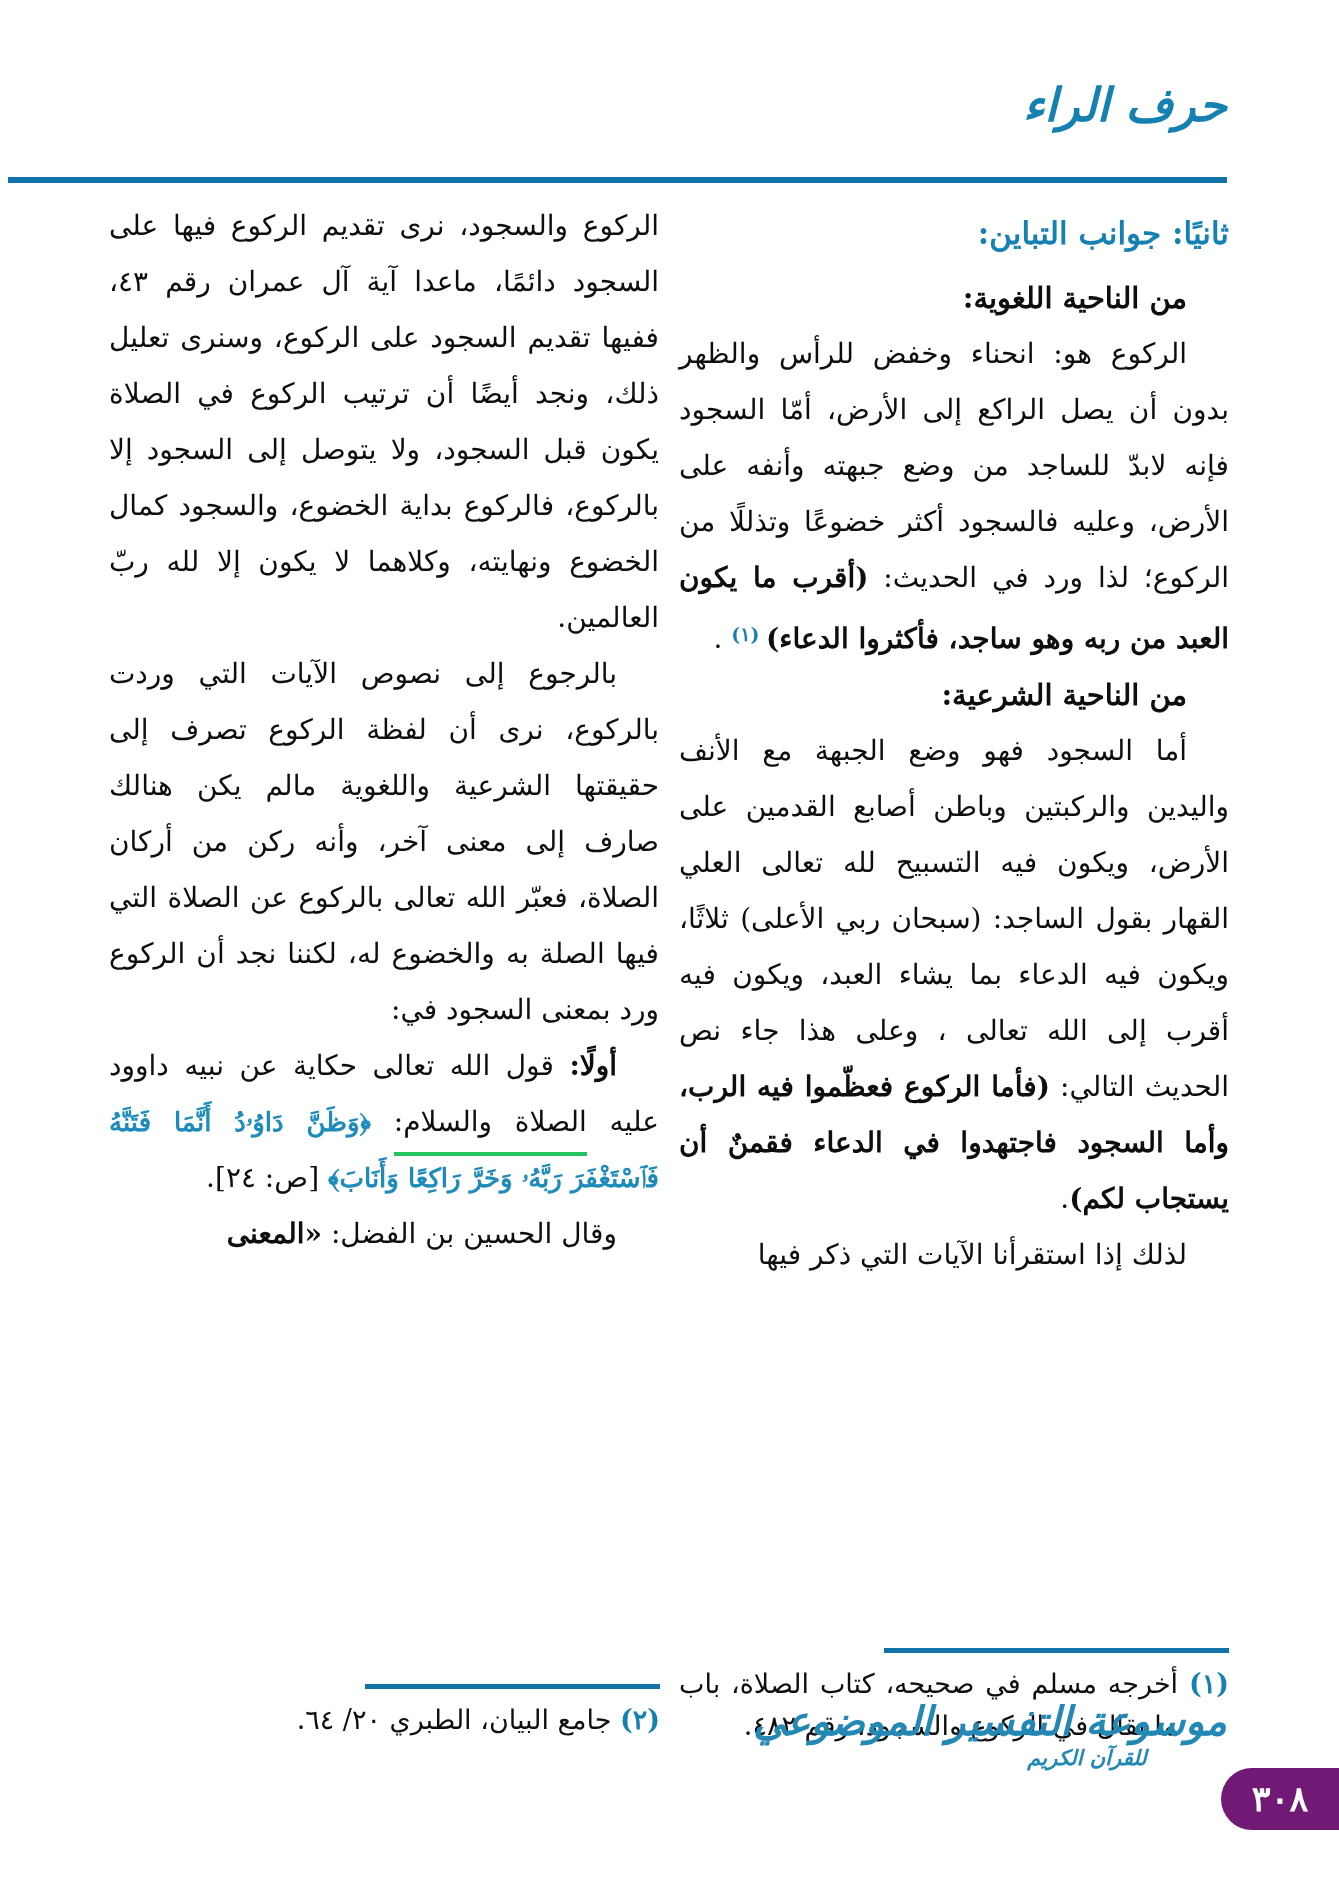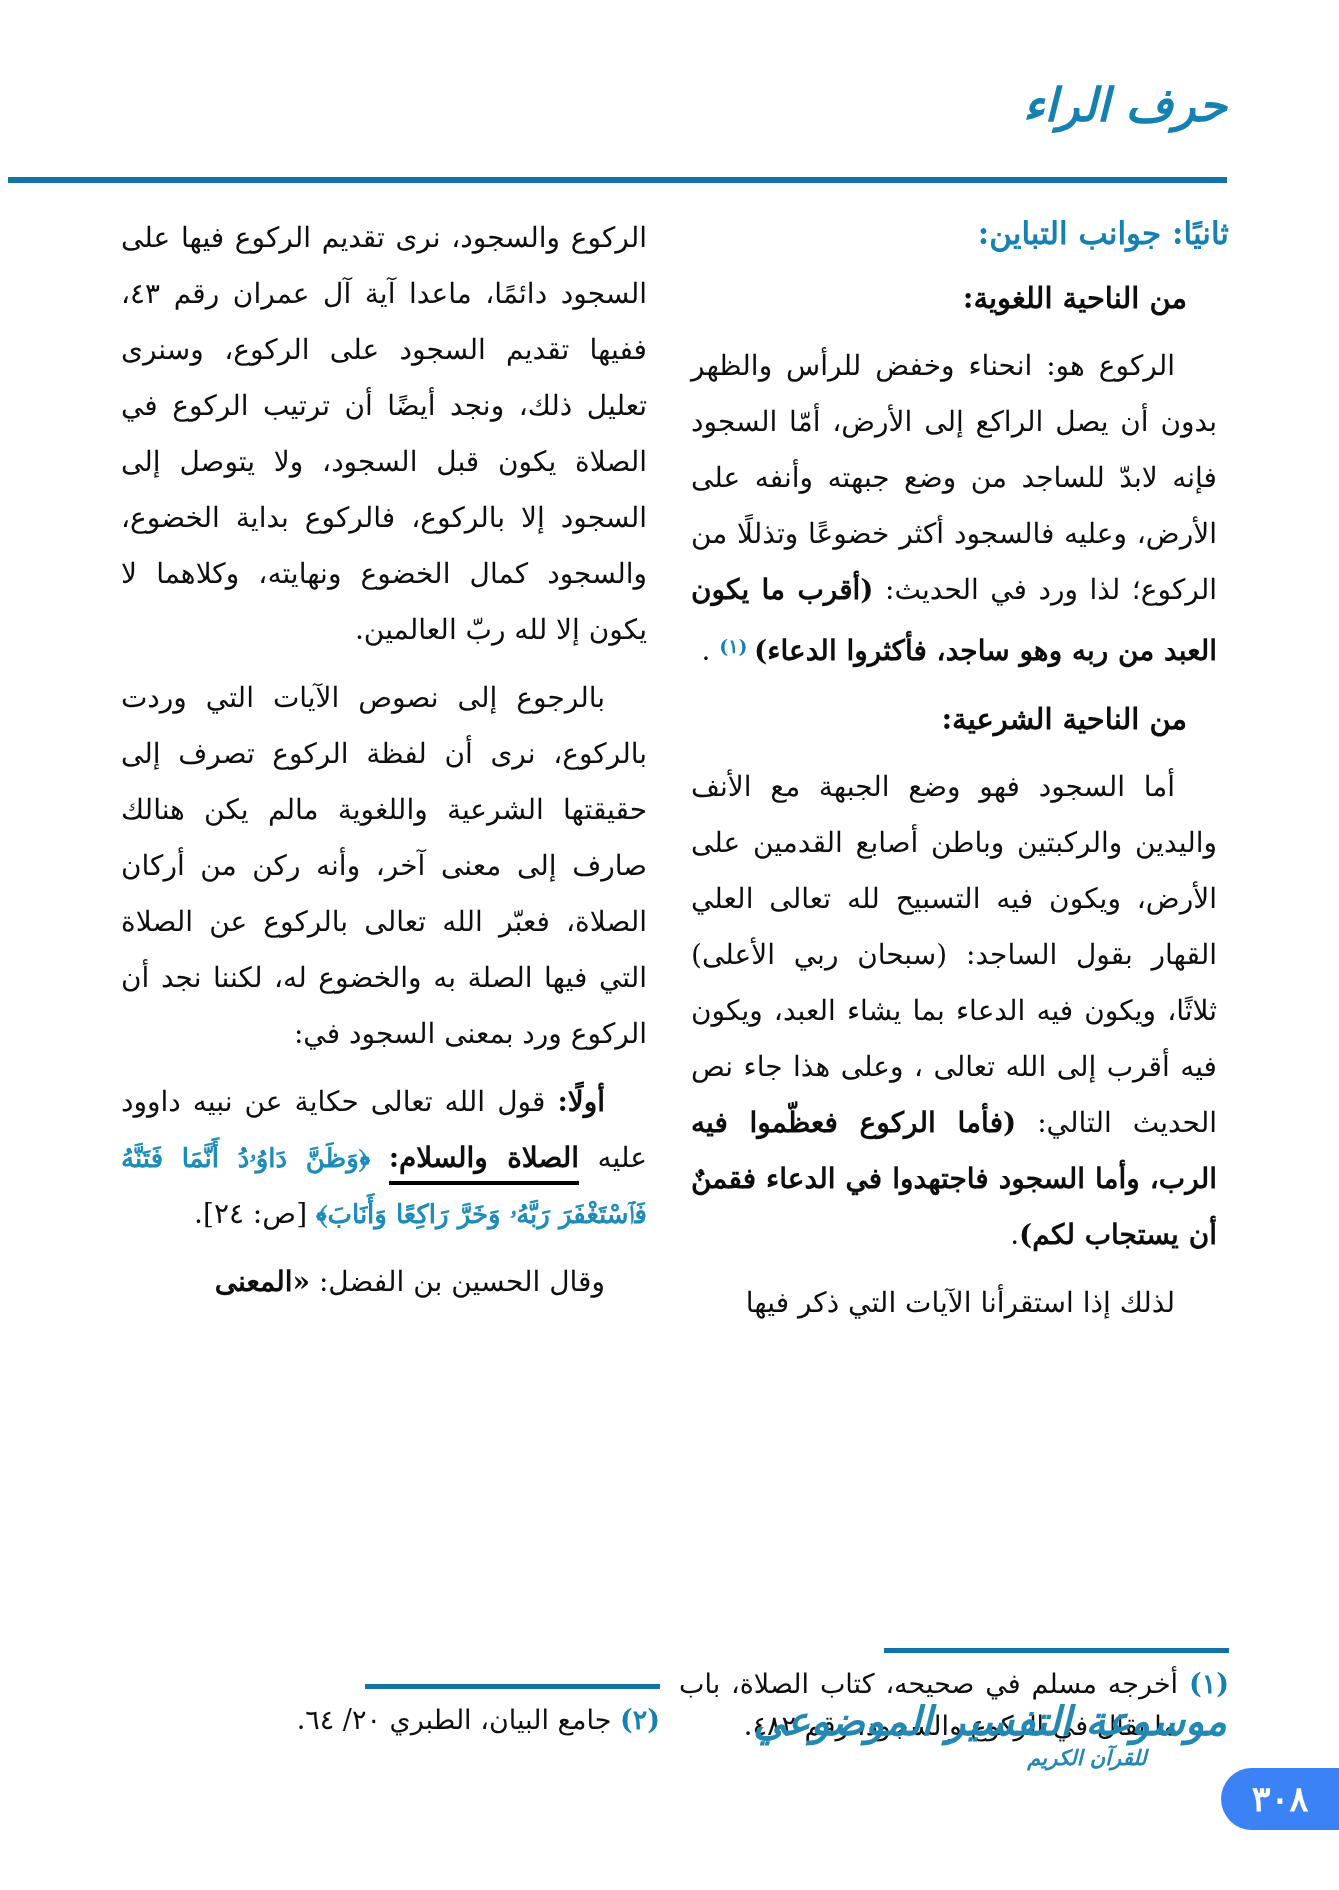--- a/index.html
+++ b/index.html
@@ -36,26 +36,26 @@
   .blue-heading{
     margin:6px 0 8px 0;
     font-size:31px;font-weight:700;color:#1580b2;
     line-height:58px;
   }
   .sub-heading{
     margin:0;
     font-size:29px;font-weight:700;color:#0e0e0e;
     text-indent:42px;line-height:56px;
   }
-  .para{margin:12px;text-align:justify;text-indent:42px;}
+  .para{margin:0;text-align:justify;text-indent:42px;}
   .para.no-indent{text-indent:0;}
   .seg-n{font-weight:500;}
   .seg-b{font-weight:800;}
   .seg-v{color:#1e8cba;font-weight:700;font-size:26px;}
-  .seg-u{border-bottom:4px solid #000000;padding-bottom:7px;font-weight:700;}
+  .seg-u{border-bottom:4px solid #22c55e;padding-bottom:14px;font-weight:400;}
   .seg-sup{color:#1580b2;font-size:19px;vertical-align:7px;font-weight:700;}
   
   .footnote-block{position:absolute;width:550px;font-size:27px;line-height:42px;}
   .footnote-block.right{top:1648px;right:110px;}
   .footnote-block.left{top:1684px;left:110px;}
   .fn-rule{height:5px;background:#1173a8;margin-bottom:10px;}
   .fn-rule.r{width:345px;}
   .fn-rule.l{width:295px;}
   .footnote{margin:0;text-align:justify;padding-right:52px;text-indent:-52px;}
   .fn-marker{color:#1580b2;font-weight:700;}
@@ -69,21 +69,21 @@
     font-style:italic;letter-spacing:-2px;
     white-space:nowrap;
   }
   .logo-sub{
     font-size:21px;font-weight:700;line-height:26px;
     font-style:italic;
   }
   .page-badge{
     position:absolute;top:1768px;right:0;
     width:118px;height:62px;
-    background:#3b82f6;
+    background:#701a75;
     border-radius:32px 0 0 32px;
     color:#ffffff;font-size:35px;font-weight:700;
     line-height:62px;text-align:center;
   }
 </style>
 </head>
 <body>
 
 <div class="page">
 

